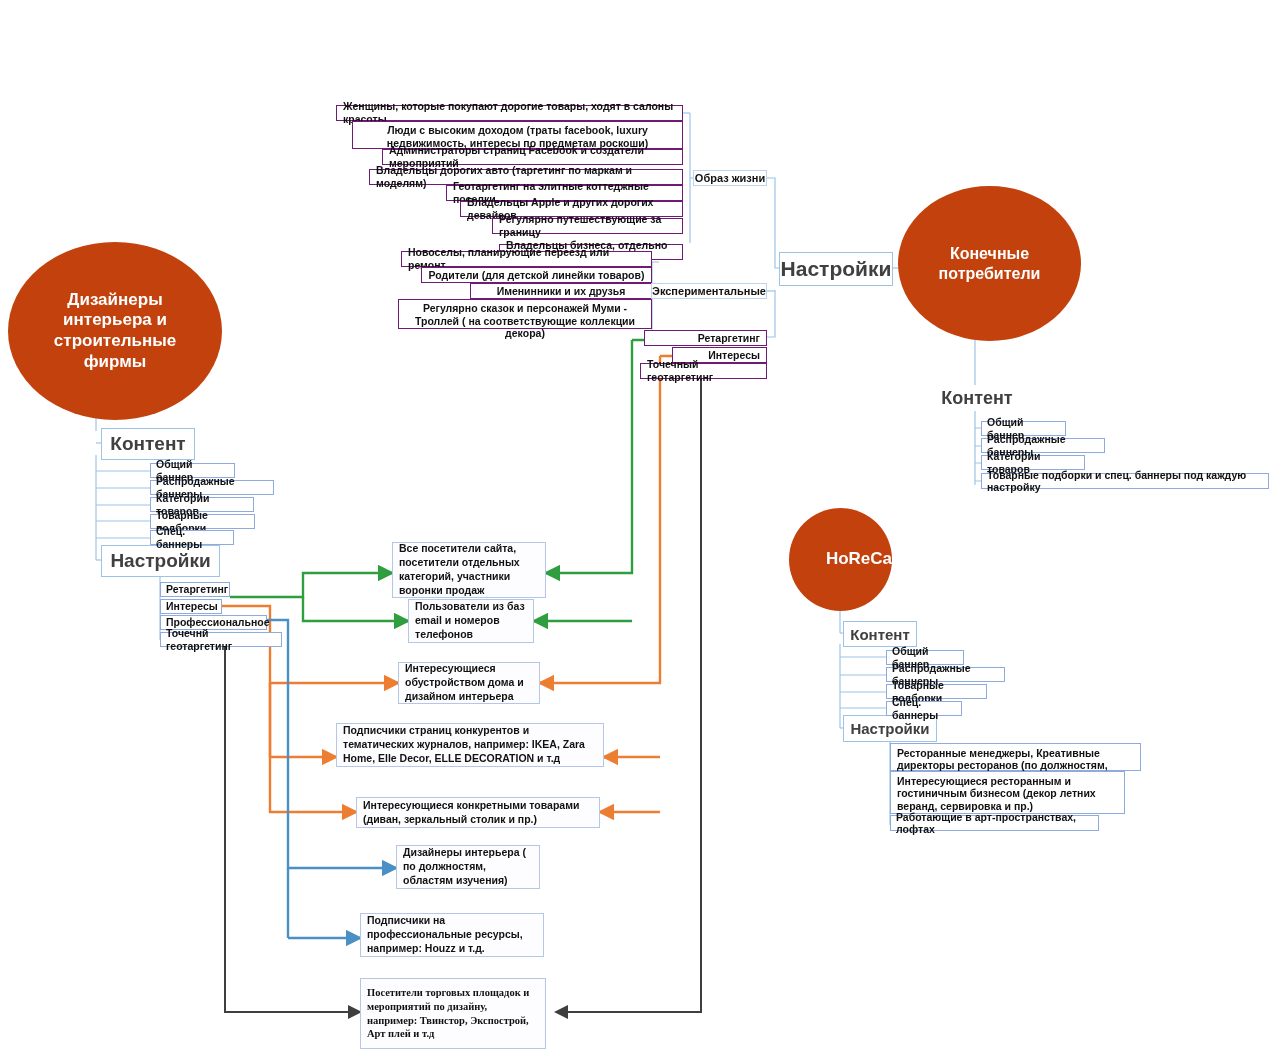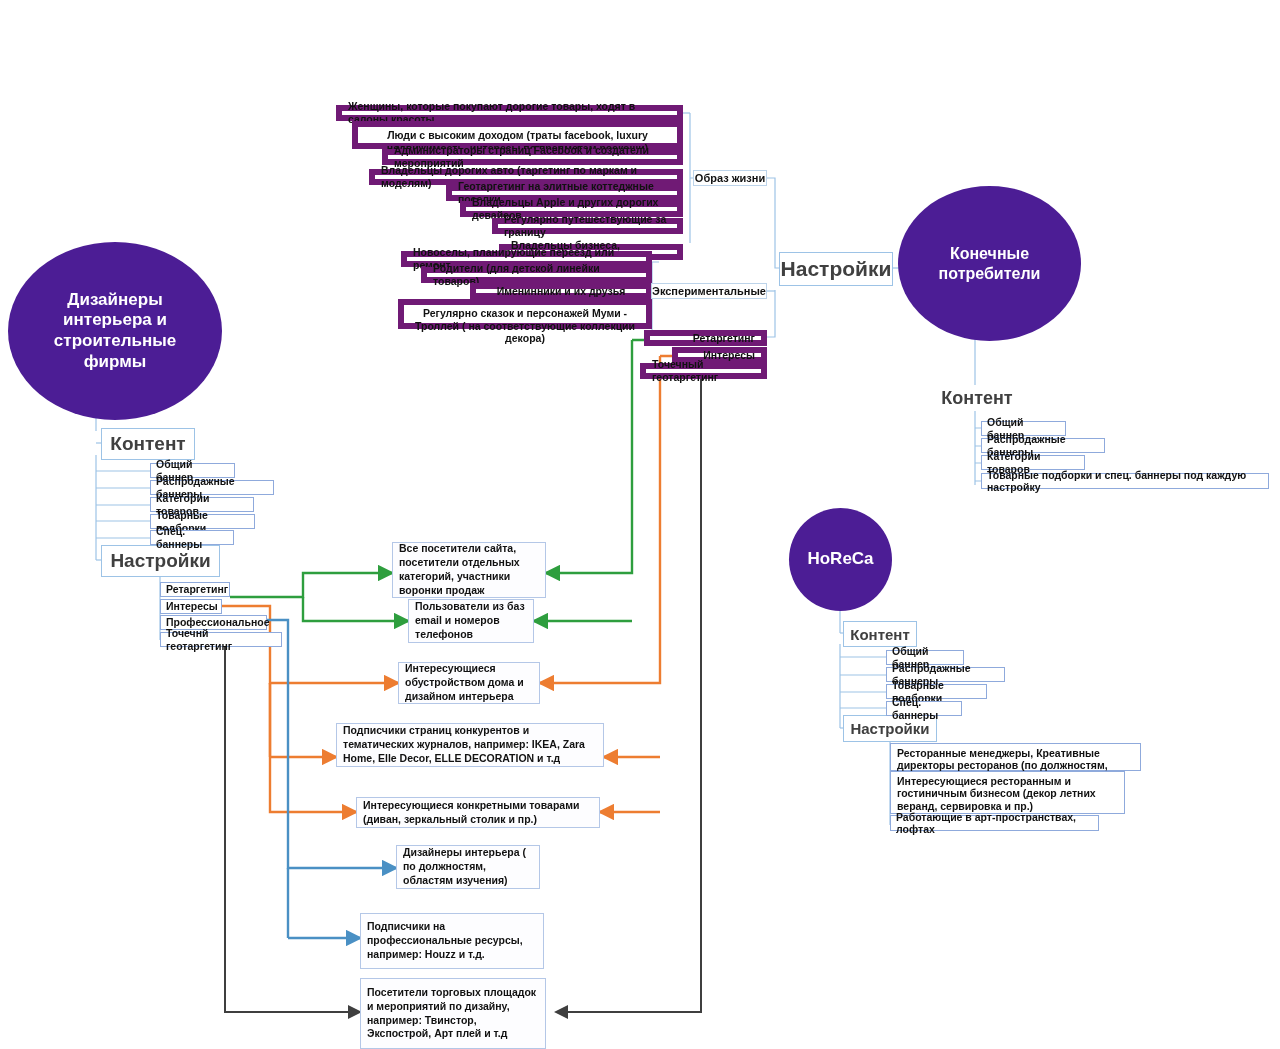--- a/index.html
+++ b/index.html
@@ -1,35 +1,35 @@
 <!DOCTYPE html>
 <html><head>
 <meta charset="utf-8">
 <style>
   html,body{margin:0;padding:0;background:#ffffff;}
   body{width:1280px;height:1049px;font-family:"Liberation Sans","DejaVu Sans",sans-serif;}
   #stage{position:relative;width:1280px;height:1049px;overflow:hidden;background:#fff;}
   svg.lines{position:absolute;left:0;top:0;width:1280px;height:1049px;pointer-events:none;}
 
-  .circle{position:absolute;border-radius:50%;background:#4c1d95;color:#fff;
-          display:flex;align-items:center;justify-content:center;text-align:center;
+  .circle{position:absolute;border-radius:50%;background:#c2410c;color:#fff;
+          display:flex;align-items:center;justify-content:flex-end;text-align:center;
           font-weight:bold;line-height:1.22;}
 
   .bigtitle{position:absolute;background:#fff;border:1px solid #9dc3e6;
             color:#404040;font-weight:bold;display:flex;align-items:center;
             justify-content:center;white-space:nowrap;}
 
   
   .it{position:absolute;background:#ffffff;border:1px solid #8faadc;color:#111;
       font-weight:bold;font-size:10.5px;line-height:1.18;
       display:flex;align-items:center;box-sizing:border-box;padding:1px 5px;}
   .it.block{display:block;align-items:flex-start;padding:3px 6px;}
 
   
-  .fanrow{position:absolute;background:#ffffff;border:6px solid #701a75;
+  .fanrow{position:absolute;background:#ffffff;border:1px solid #701a75;
           color:#111;font-weight:bold;font-size:10.5px;line-height:1.2;
           box-sizing:border-box;padding:2px 6px;display:flex;align-items:center;}
   .fanrow.r{justify-content:flex-end;}
   .fanrow.c{justify-content:center;}
   .fanrow.two{display:block;}
 
   .label{position:absolute;background:#fff;border:1px solid #bdd4ea;color:#111;
          font-weight:bold;font-size:11px;display:flex;align-items:center;
          justify-content:center;white-space:nowrap;box-sizing:border-box;}
 
@@ -254,24 +254,24 @@
   </div>
   <div class="mbox" style="left:336px;top:723px;width:268px;height:44px;">
     <span>Подписчики страниц конкурентов и тематических журналов, например: IKEA, Zara Home, Elle Decor,  ELLE DECORATION и т.д</span>
   </div>
   <div class="mbox" style="left:356px;top:797px;width:244px;height:31px;">
     <span>Интересующиеся  конкретными товарами (диван, зеркальный столик и пр.)</span>
   </div>
   <div class="mbox" style="left:396px;top:845px;width:144px;height:44px;">
     <span>Дизайнеры интерьера ( по должностям, областям изучения)</span>
   </div>
-  <div class="mbox" style="left:360px;top:913px;width:184px;height:56px;">
+  <div class="mbox" style="left:360px;top:913px;width:184px;height:44px;">
     <span>Подписчики на профессиональные ресурсы, например: Houzz и т.д.</span>
   </div>
-  <div class="mbox" style="left:360px;top:978px;width:186px;height:71px;">
+  <div class="mbox" style="left:360px;top:978px;width:186px;height:71px;font-family:Liberation Serif, serif;">
     <span>Посетители торговых площадок и мероприятий по дизайну, например: Твинстор, Экспострой, Арт плей и т.д</span>
   </div>
 
   <div class="it" style="left:981px;top:421px;width:85px;height:15px;">
     <span>Общий баннер</span>
   </div>
   <div class="it" style="left:981px;top:438px;width:124px;height:15px;">
     <span>Распродажные баннеры</span>
   </div>
   <div class="it" style="left:981px;top:455px;width:104px;height:15px;">

